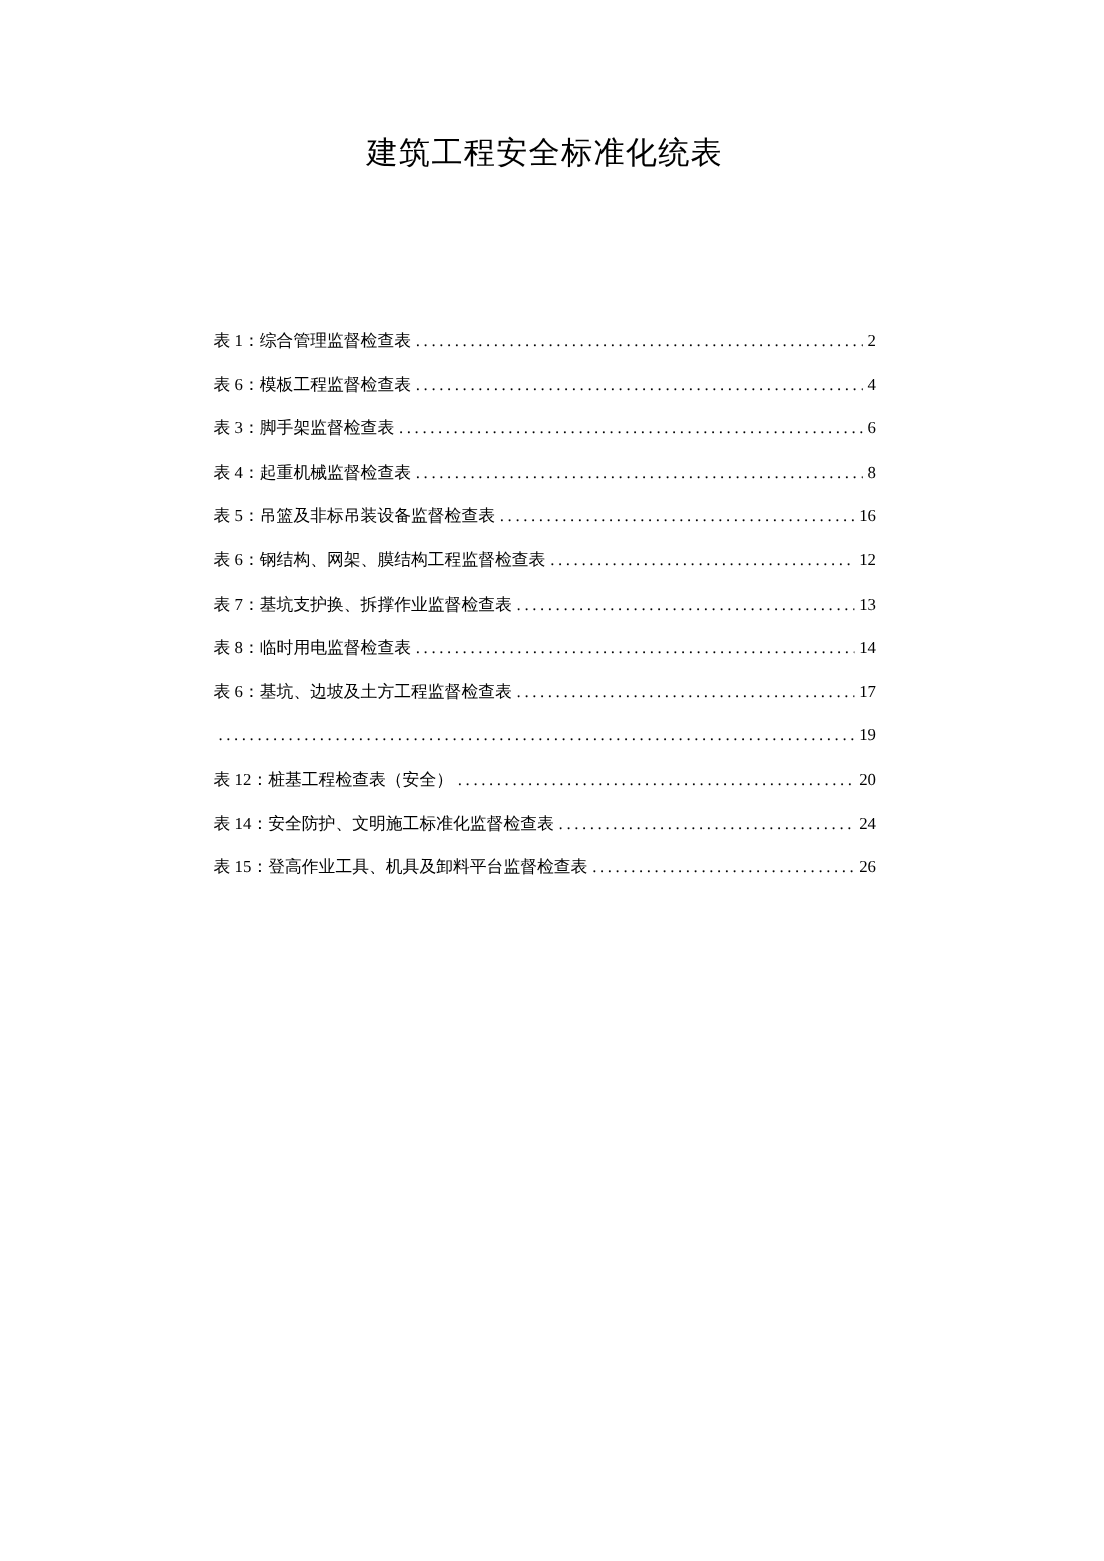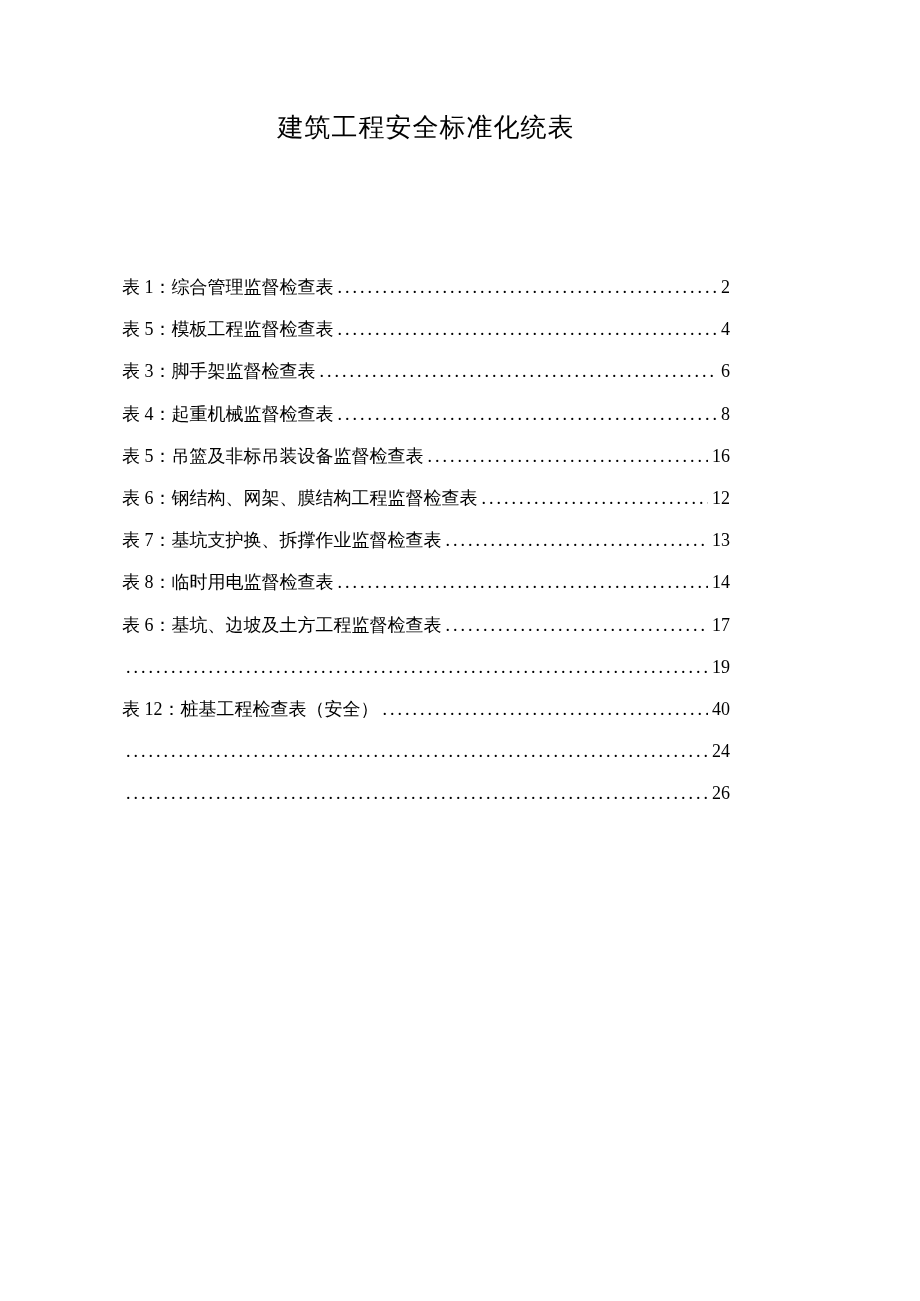--- a/index.html
+++ b/index.html
@@ -9,21 +9,21 @@
     }
     body {
       width: 920px;
       height: 1301px;
       background: #ffffff;
       font-family: "SimSun", "宋体", serif;
       color: #000000;
       position: relative;
     }
     .page {
-      padding: 110px 120px 0 52px;
+      padding: 110px 120px 0 108px;
     }
     .title {
       text-align: center;
       font-size: 26px;
       font-weight: normal;
       font-family: "SimSun", "宋体", serif;
       margin-bottom: 130px;
       letter-spacing: 1px;
     }
     .toc-heading {
@@ -32,21 +32,21 @@
       font-weight: bold;
       font-family: "SimHei", "黑体", sans-serif;
       margin-bottom: 28px;
     }
     .toc-list {
       padding: 0 70px;
     }
     .toc-entry {
       display: flex;
       align-items: flex-end;
-      font-size: 18px;
+      font-size: 14px;
       line-height: 1.4;
       margin-bottom: 17px;
       white-space: nowrap;
     }
     .toc-label {
       flex: 0 0 auto;
     }
     .toc-dots {
       flex: 1 1 auto;
       overflow: hidden;
@@ -68,21 +68,21 @@
   <h1 class="title">建筑工程安全标准化统表</h1>
 
 
   <div class="toc-list">
     <div class="toc-entry">
       <span class="toc-label">表 1：综合管理监督检查表</span>
       <span class="toc-dots"></span>
       <span class="toc-page">2</span>
     </div>
     <div class="toc-entry">
-      <span class="toc-label">表 5：模板工程监督检查表</span>
+      <span class="toc-label">表 6：模板工程监督检查表</span>
       <span class="toc-dots"></span>
       <span class="toc-page">4</span>
     </div>
     <div class="toc-entry">
       <span class="toc-label">表 3：脚手架监督检查表</span>
       <span class="toc-dots"></span>
       <span class="toc-page">6</span>
     </div>
     <div class="toc-entry">
       <span class="toc-label">表 4：起重机械监督检查表</span>
@@ -114,24 +114,26 @@
       <span class="toc-dots"></span>
       <span class="toc-page">17</span>
     </div>
     <div class="toc-entry">
       <span class="toc-dots"></span>
       <span class="toc-page">19</span>
     </div>
     <div class="toc-entry">
       <span class="toc-label">表 12：桩基工程检查表（安全）</span>
       <span class="toc-dots"></span>
-      <span class="toc-page">40</span>
+      <span class="toc-page">20</span>
     </div>
     <div class="toc-entry">
+      <span class="toc-label">表 14：安全防护、文明施工标准化监督检查表</span>
       <span class="toc-dots"></span>
       <span class="toc-page">24</span>
     </div>
     <div class="toc-entry">
+      <span class="toc-label">表 15：登高作业工具、机具及卸料平台监督检查表</span>
       <span class="toc-dots"></span>
       <span class="toc-page">26</span>
     </div>
   </div>
 </div>
 
 </body></html>

